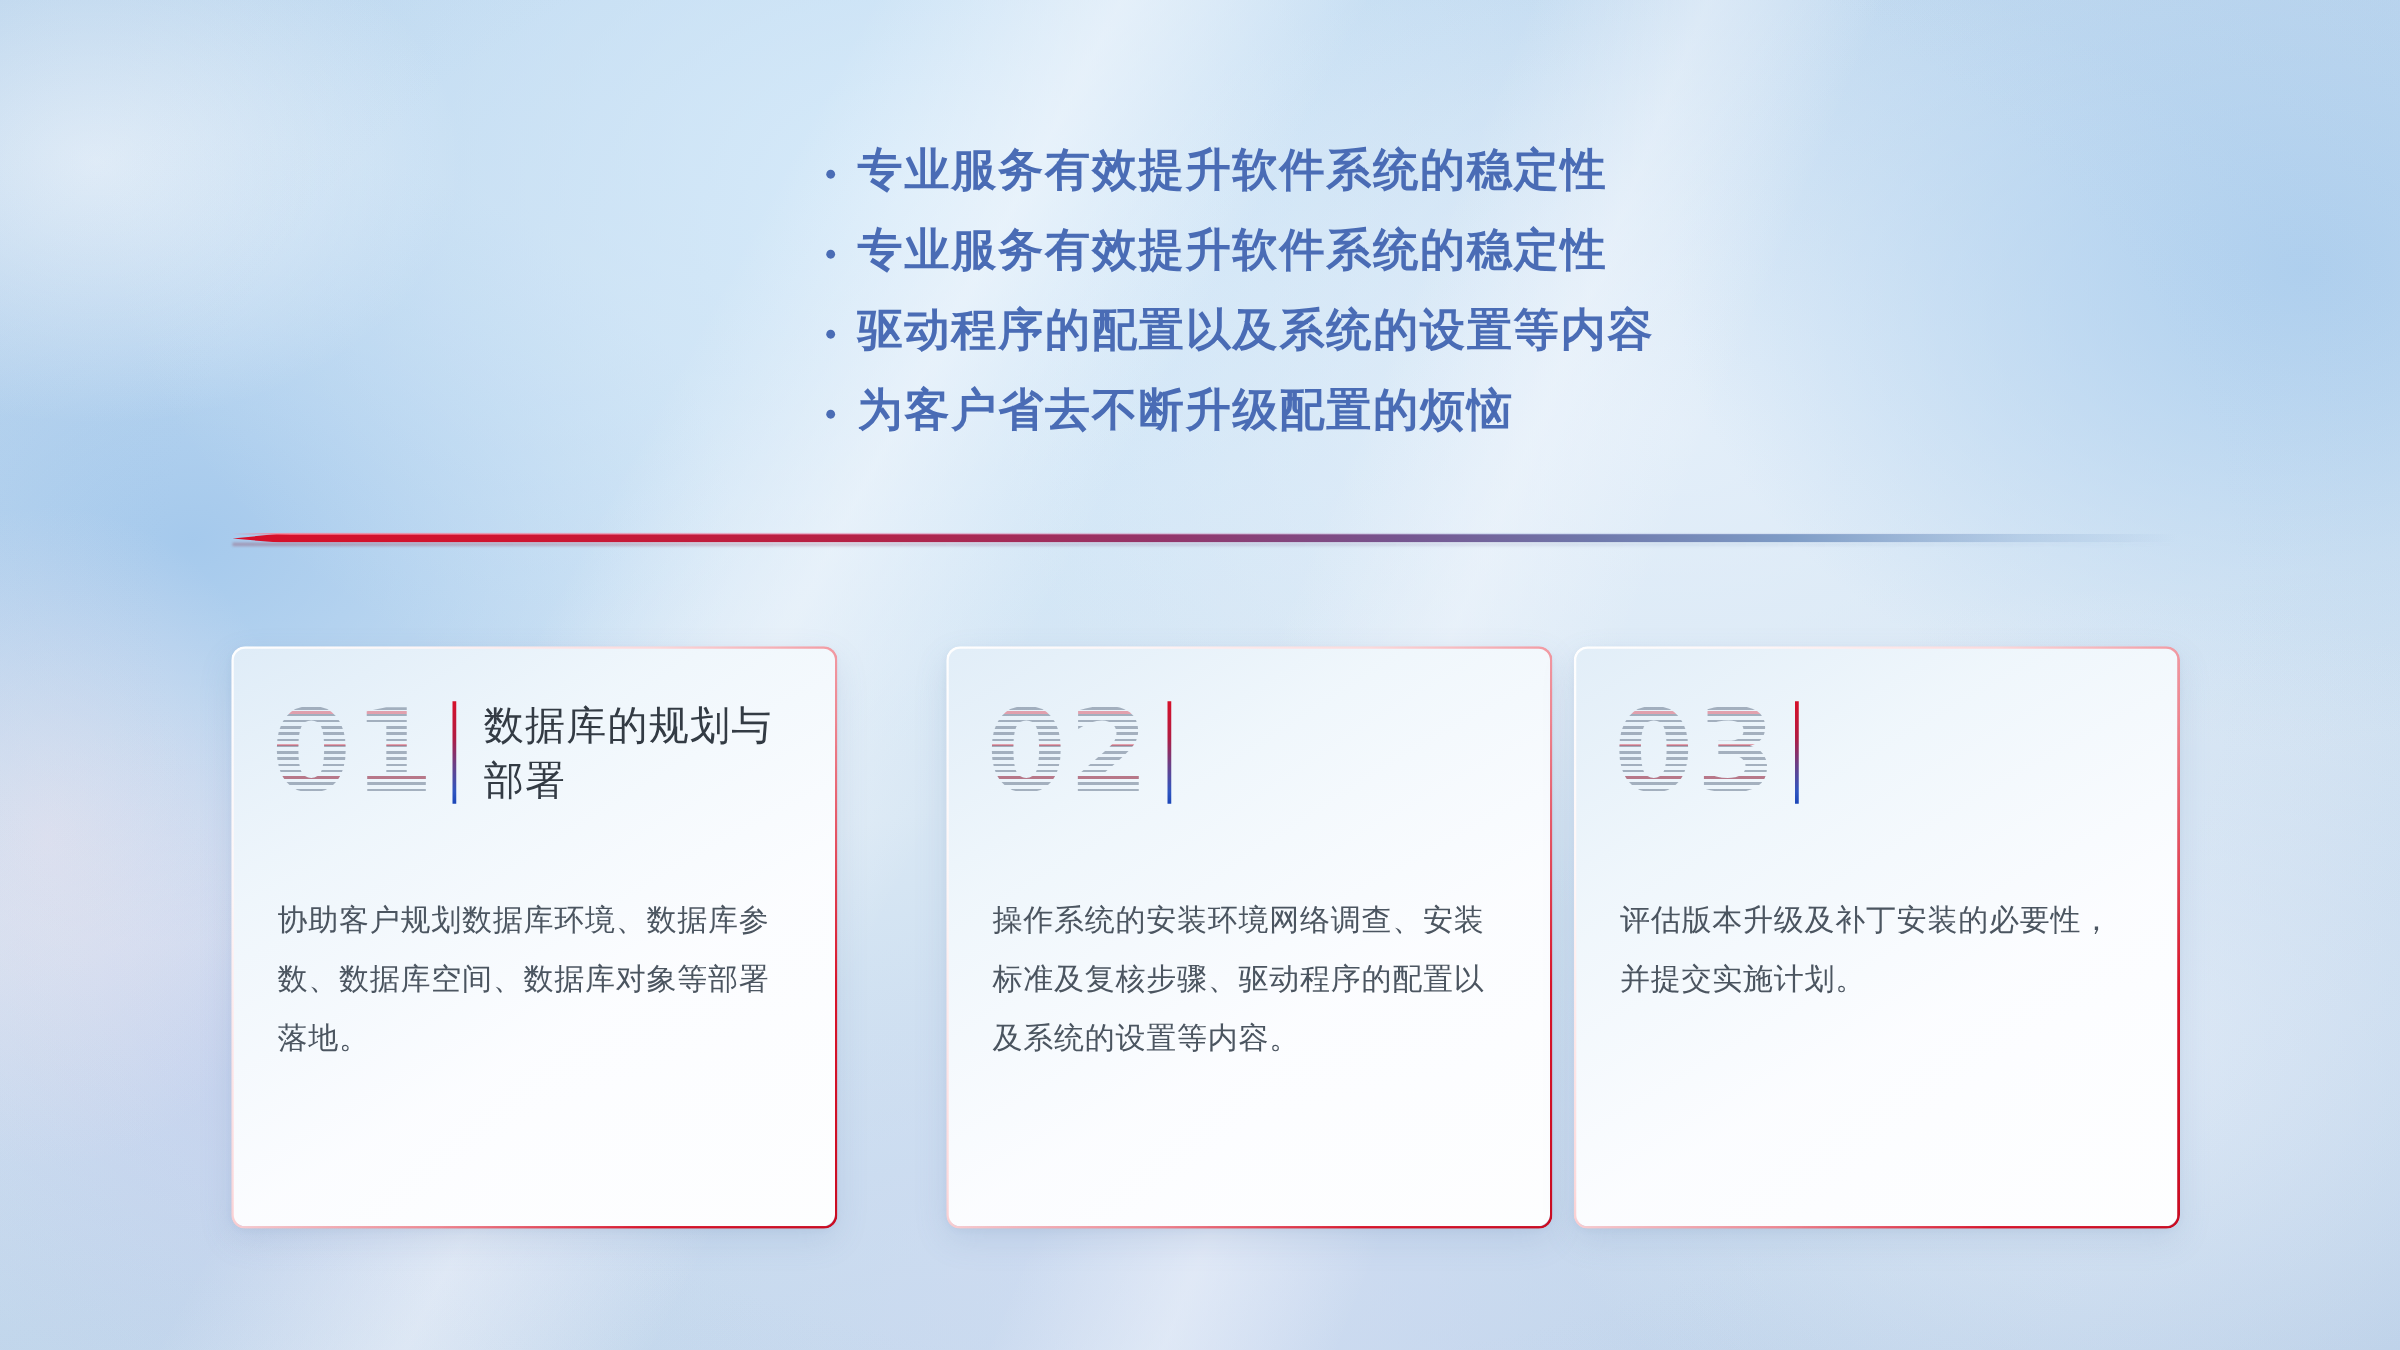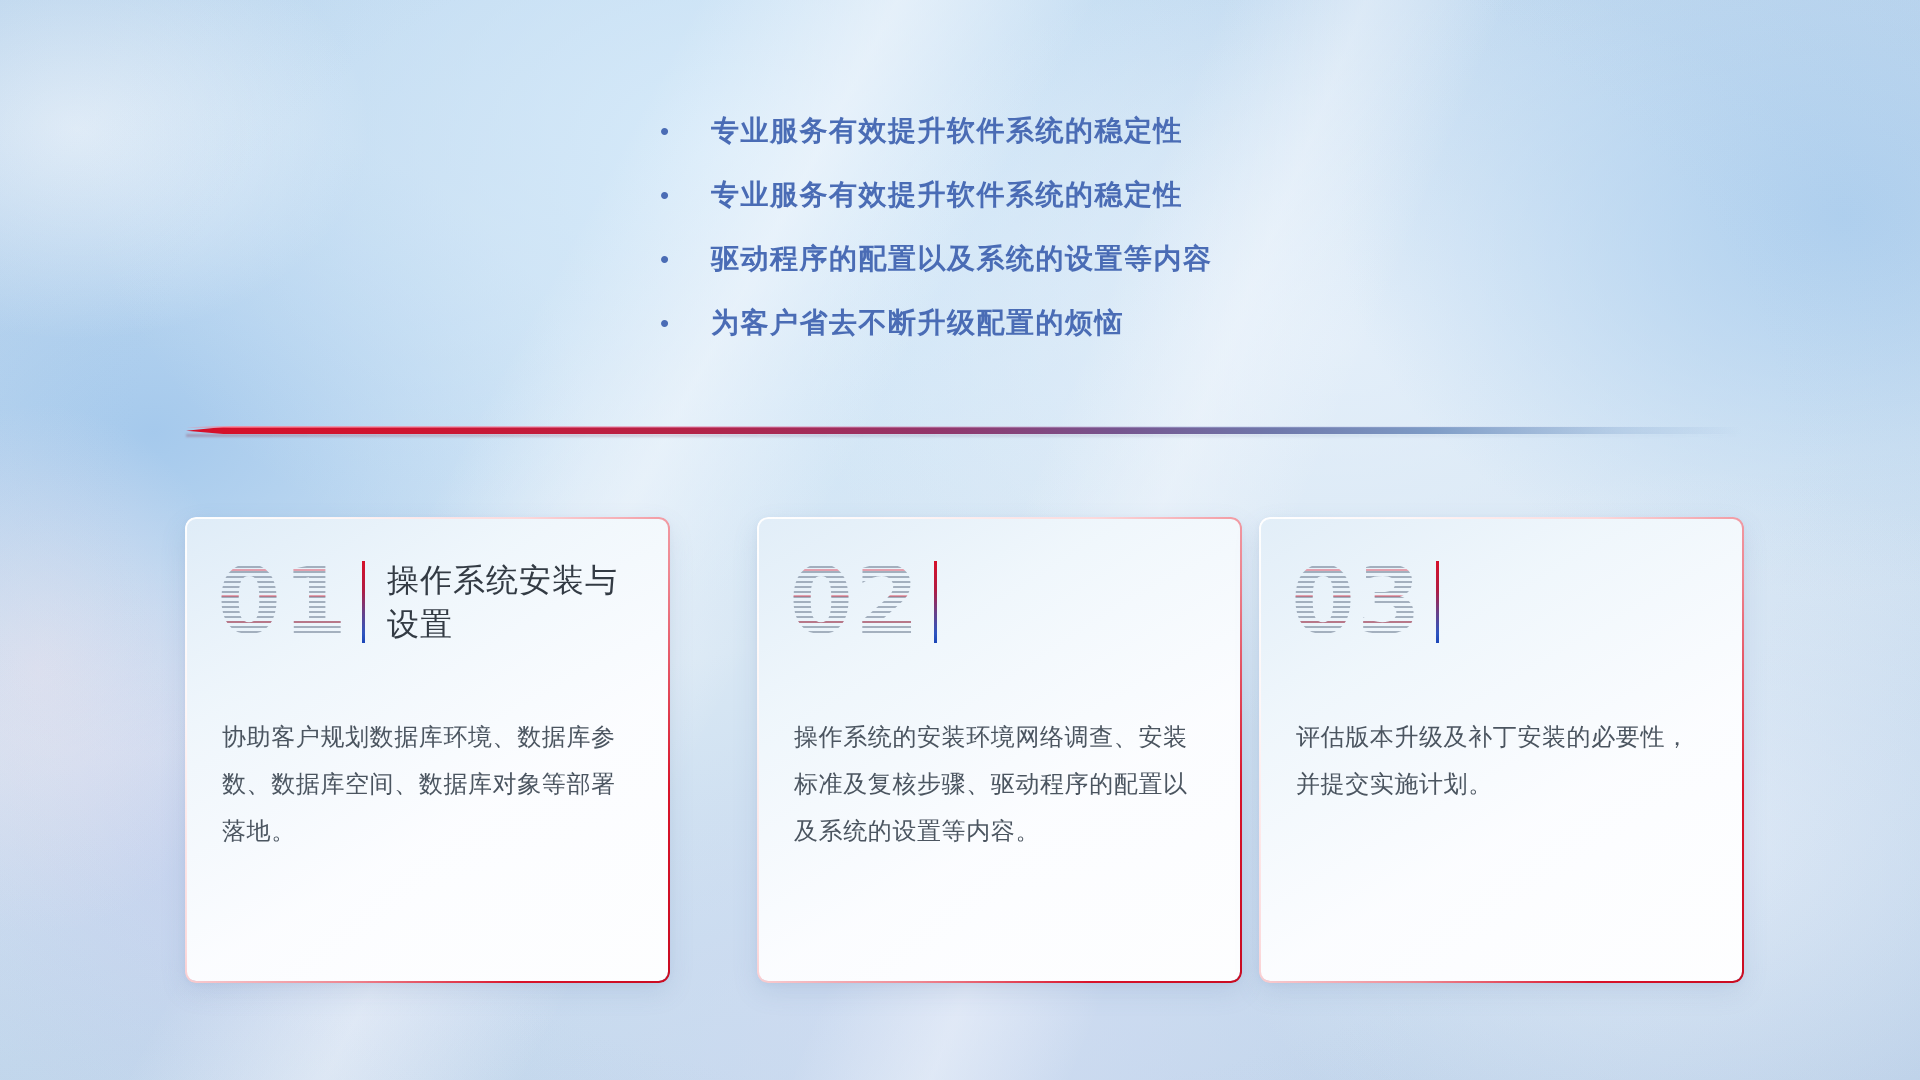--- a/index.html
+++ b/index.html
@@ -71,26 +71,25 @@
   }
   .bullet-dot {
     width:26px;
     flex:0 0 26px;
     color:#4a6cb5;
     font-size:26px;
     line-height:1;
     text-align:left;
   }
   .bullet-text {
-    font-size:28px;
+    font-size:36px;
     letter-spacing:1.5px;
     color:#4a6cb5;
     font-weight:700;
     white-space:nowrap;
-    margin-left:25px;
   }
 
   
   .divider-wrap {
     position:absolute;
     left:186px;
     top:422px;
     width:1556px;
     height:16px;
   }
@@ -309,21 +308,21 @@
   <div class="cards">
 
     <div class="card card-1">
       <div class="card-border"></div>
       <div class="card-head">
         <div class="card-num">
           <span class="card-num-text">01</span>
           <span class="card-num-tint">01</span>
         </div>
         <div class="card-sep"></div>
-        <div class="card-title">操作系统安装与设置</div>
+        <div class="card-title">数据库的规划与部署</div>
       </div>
       <div class="card-body">协助客户规划数据库环境、数据库参数、数据库空间、数据库对象等部署落地。</div>
     </div>
 
     <div class="card card-2">
       <div class="card-border"></div>
       <div class="card-head">
         <div class="card-num">
           <span class="card-num-text">02</span>
           <span class="card-num-tint">02</span>

